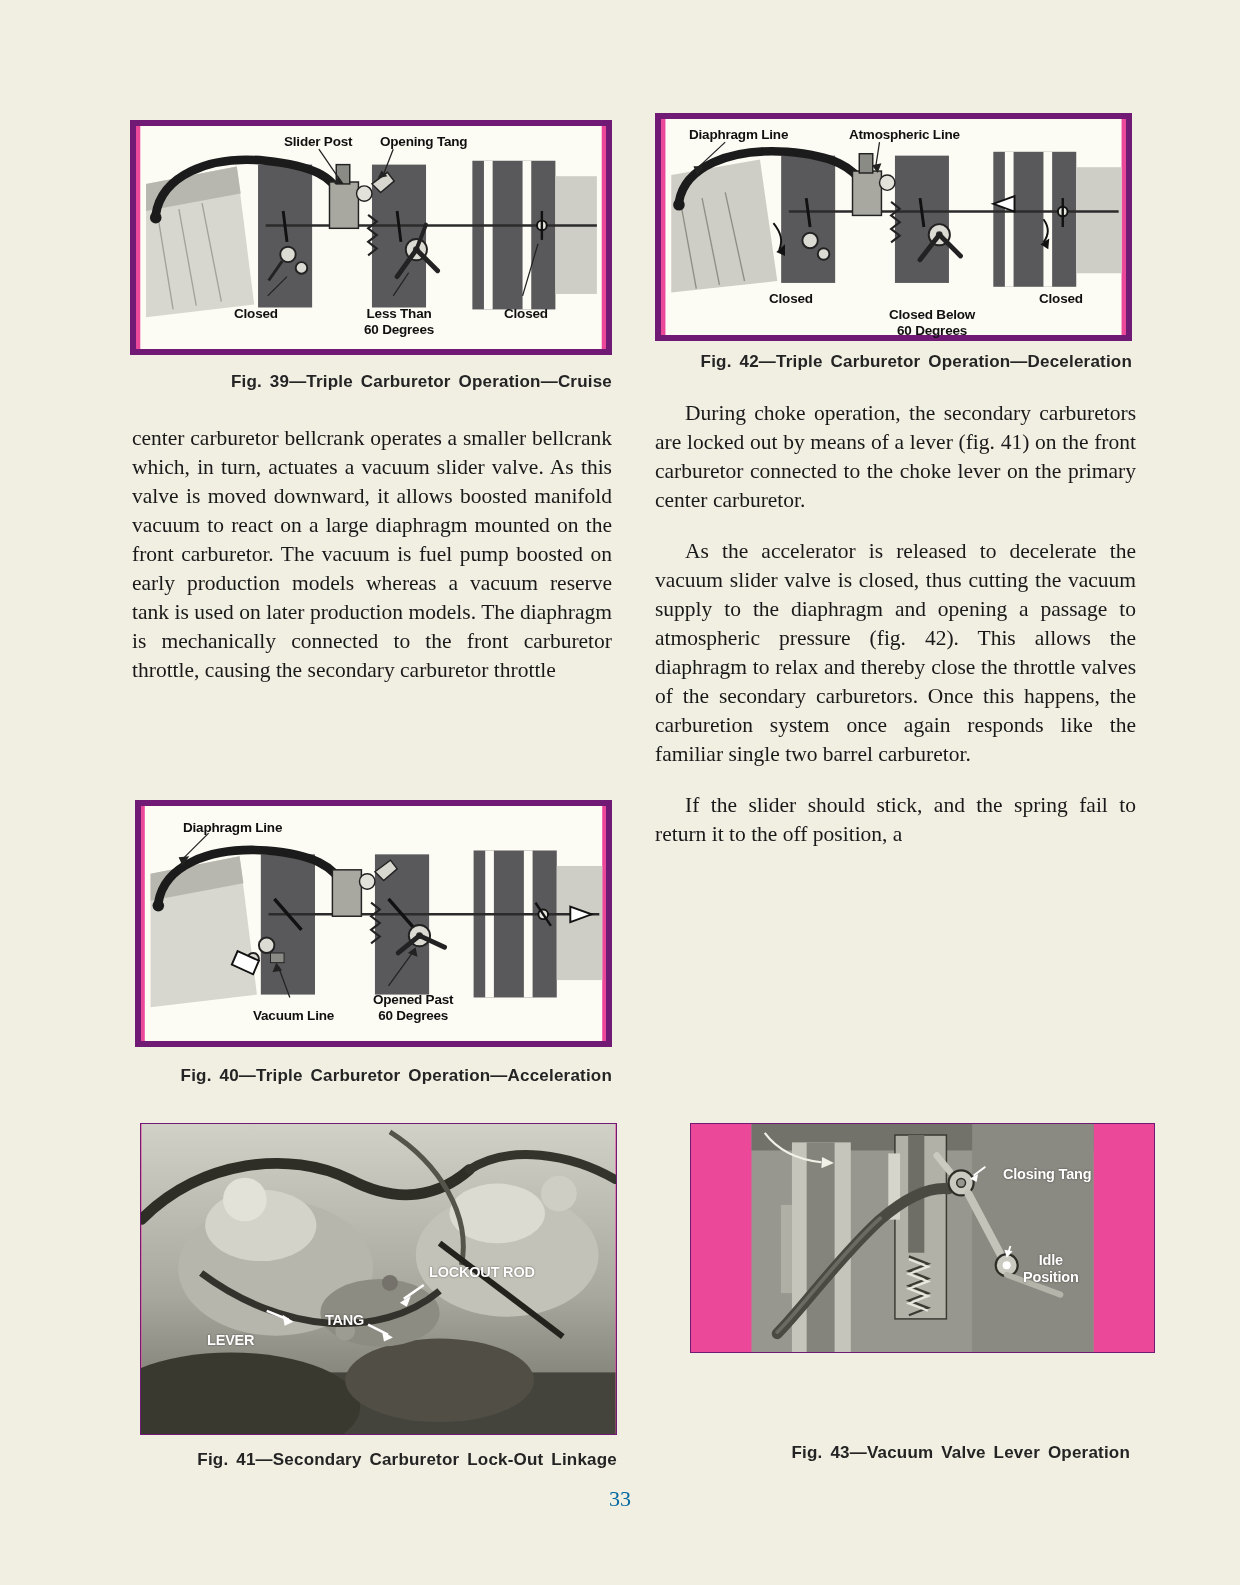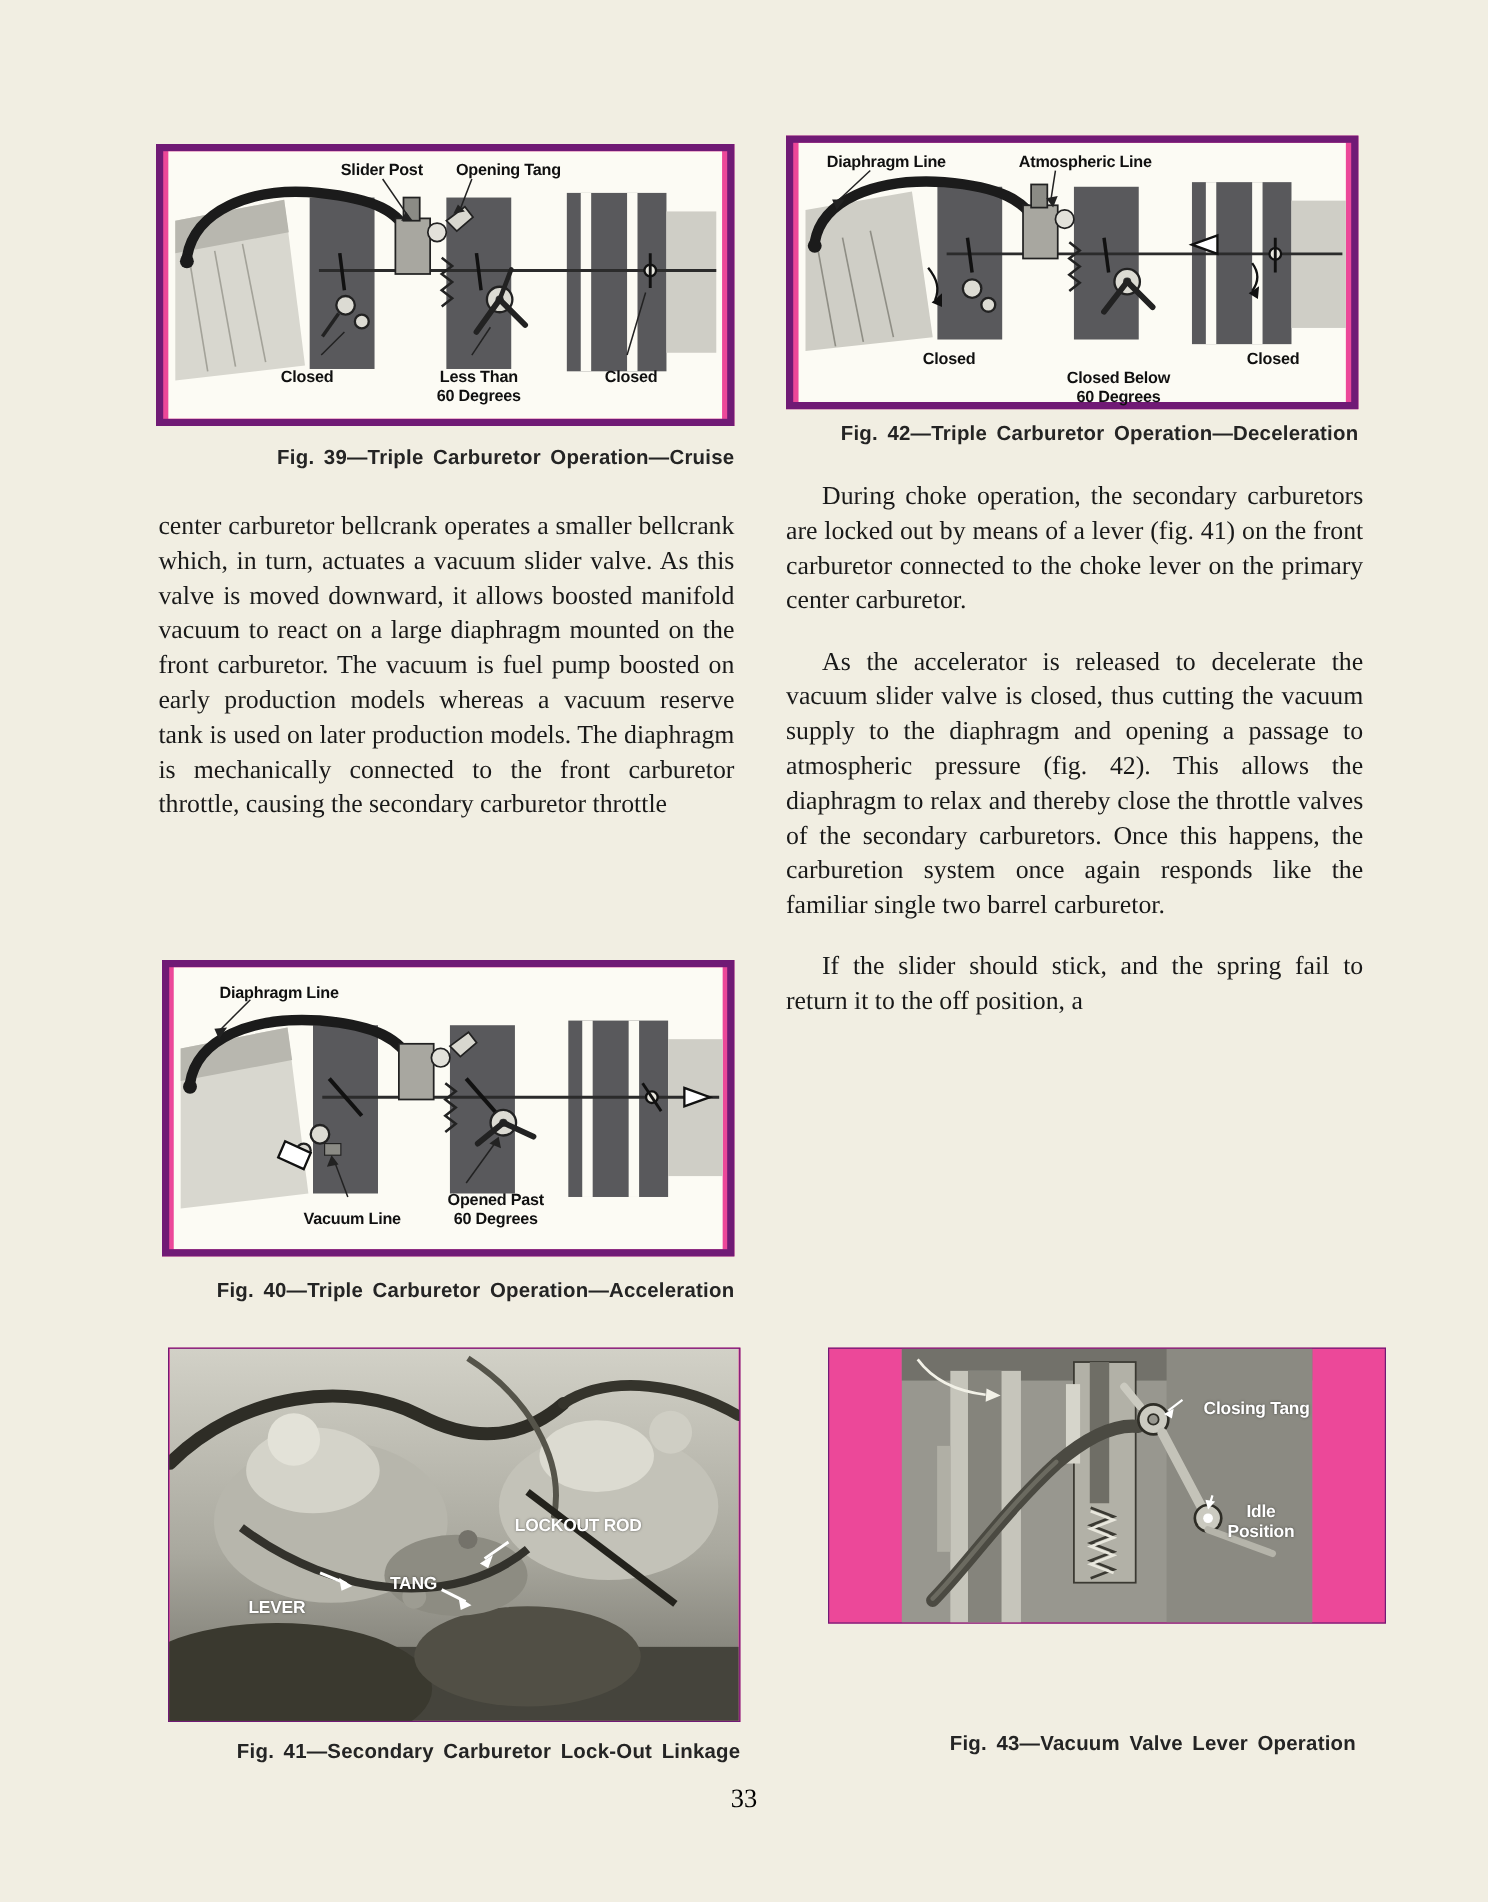--- a/index.html
+++ b/index.html
@@ -27,21 +27,21 @@
   }
   .bodytext {
     position:absolute; font-size:21.5px; line-height:29px; text-align:justify;
     color:#191919;
   }
   .bodytext p { margin:0; }
   .bodytext p + p { margin-top:22px; }
   .bodytext p.indent { text-indent:30px; }
   .pagenum {
     position:absolute; left:0; top:1486px; width:1240px; text-align:center;
-    font-size:22px; color:#000000;
+    font-size:22px; color:#0369a1;
   }
 </style>
 </head>
 <body>
 
 <div class="page">
 
   <div class="figbox" style="left:130px; top:120px; width:482px; height:235px;">
     <svg viewBox="0 0 478 231">
       <rect width="478" height="231" fill="#fcfbf4"></rect>

